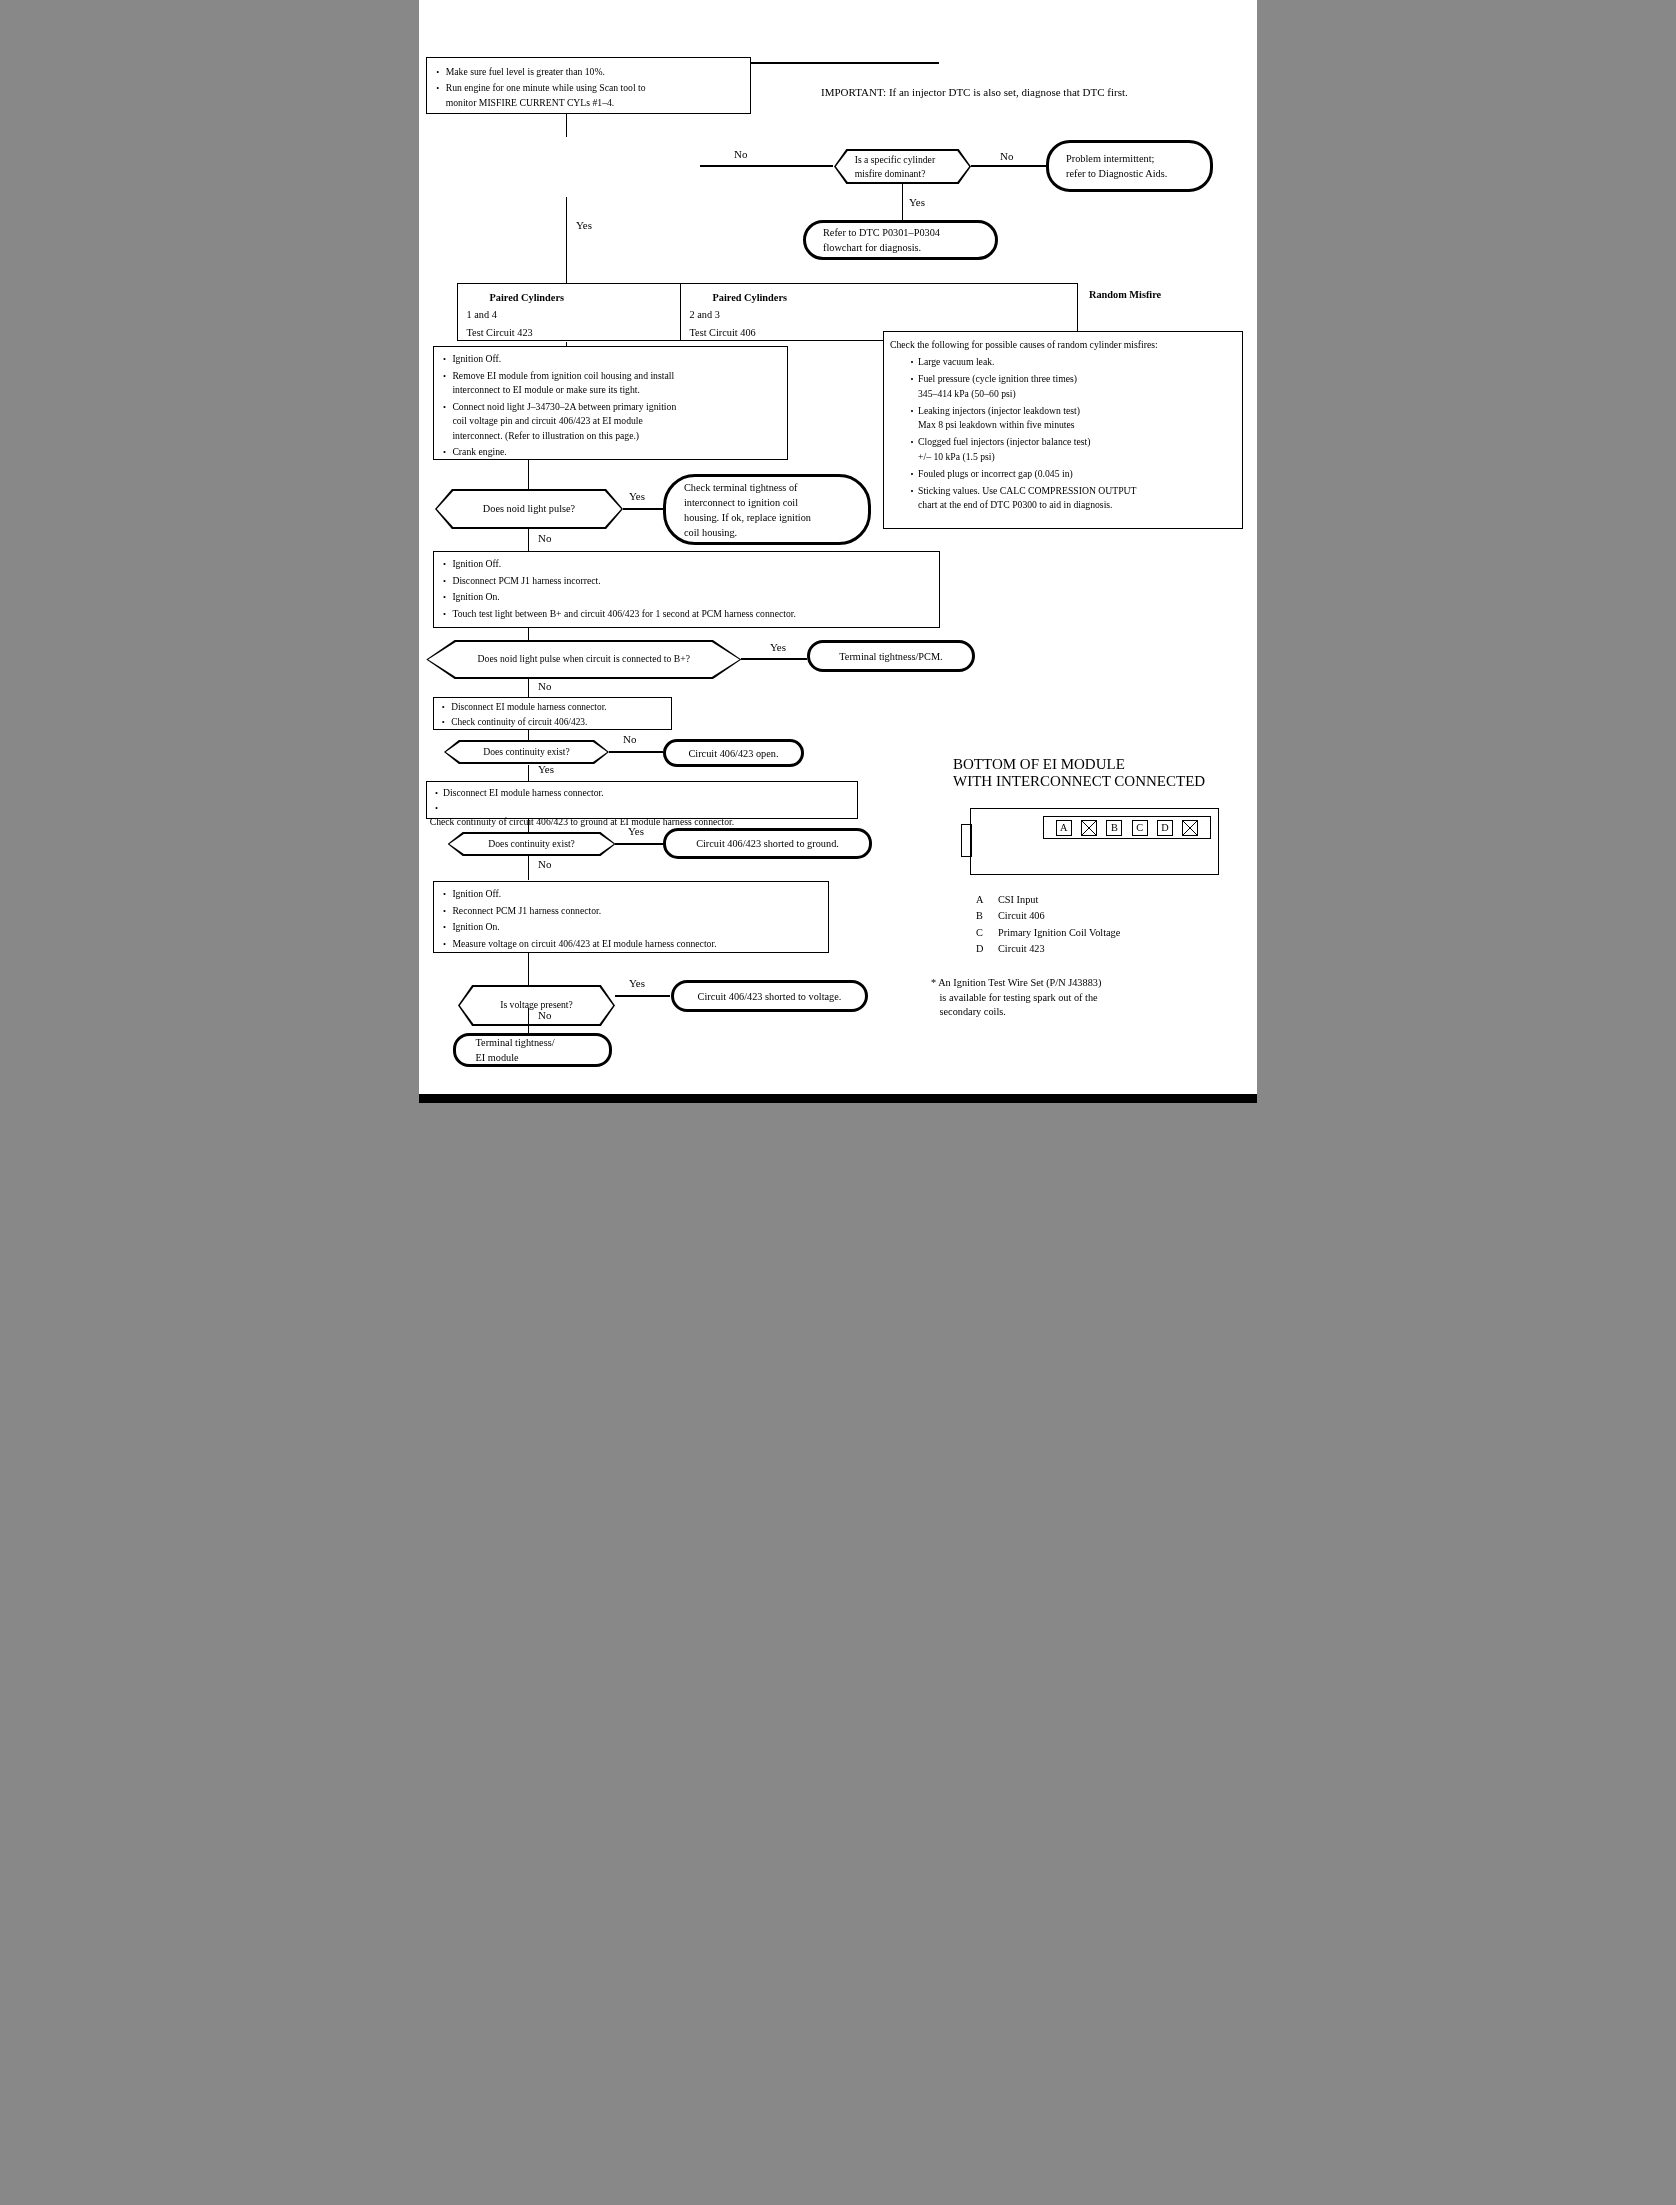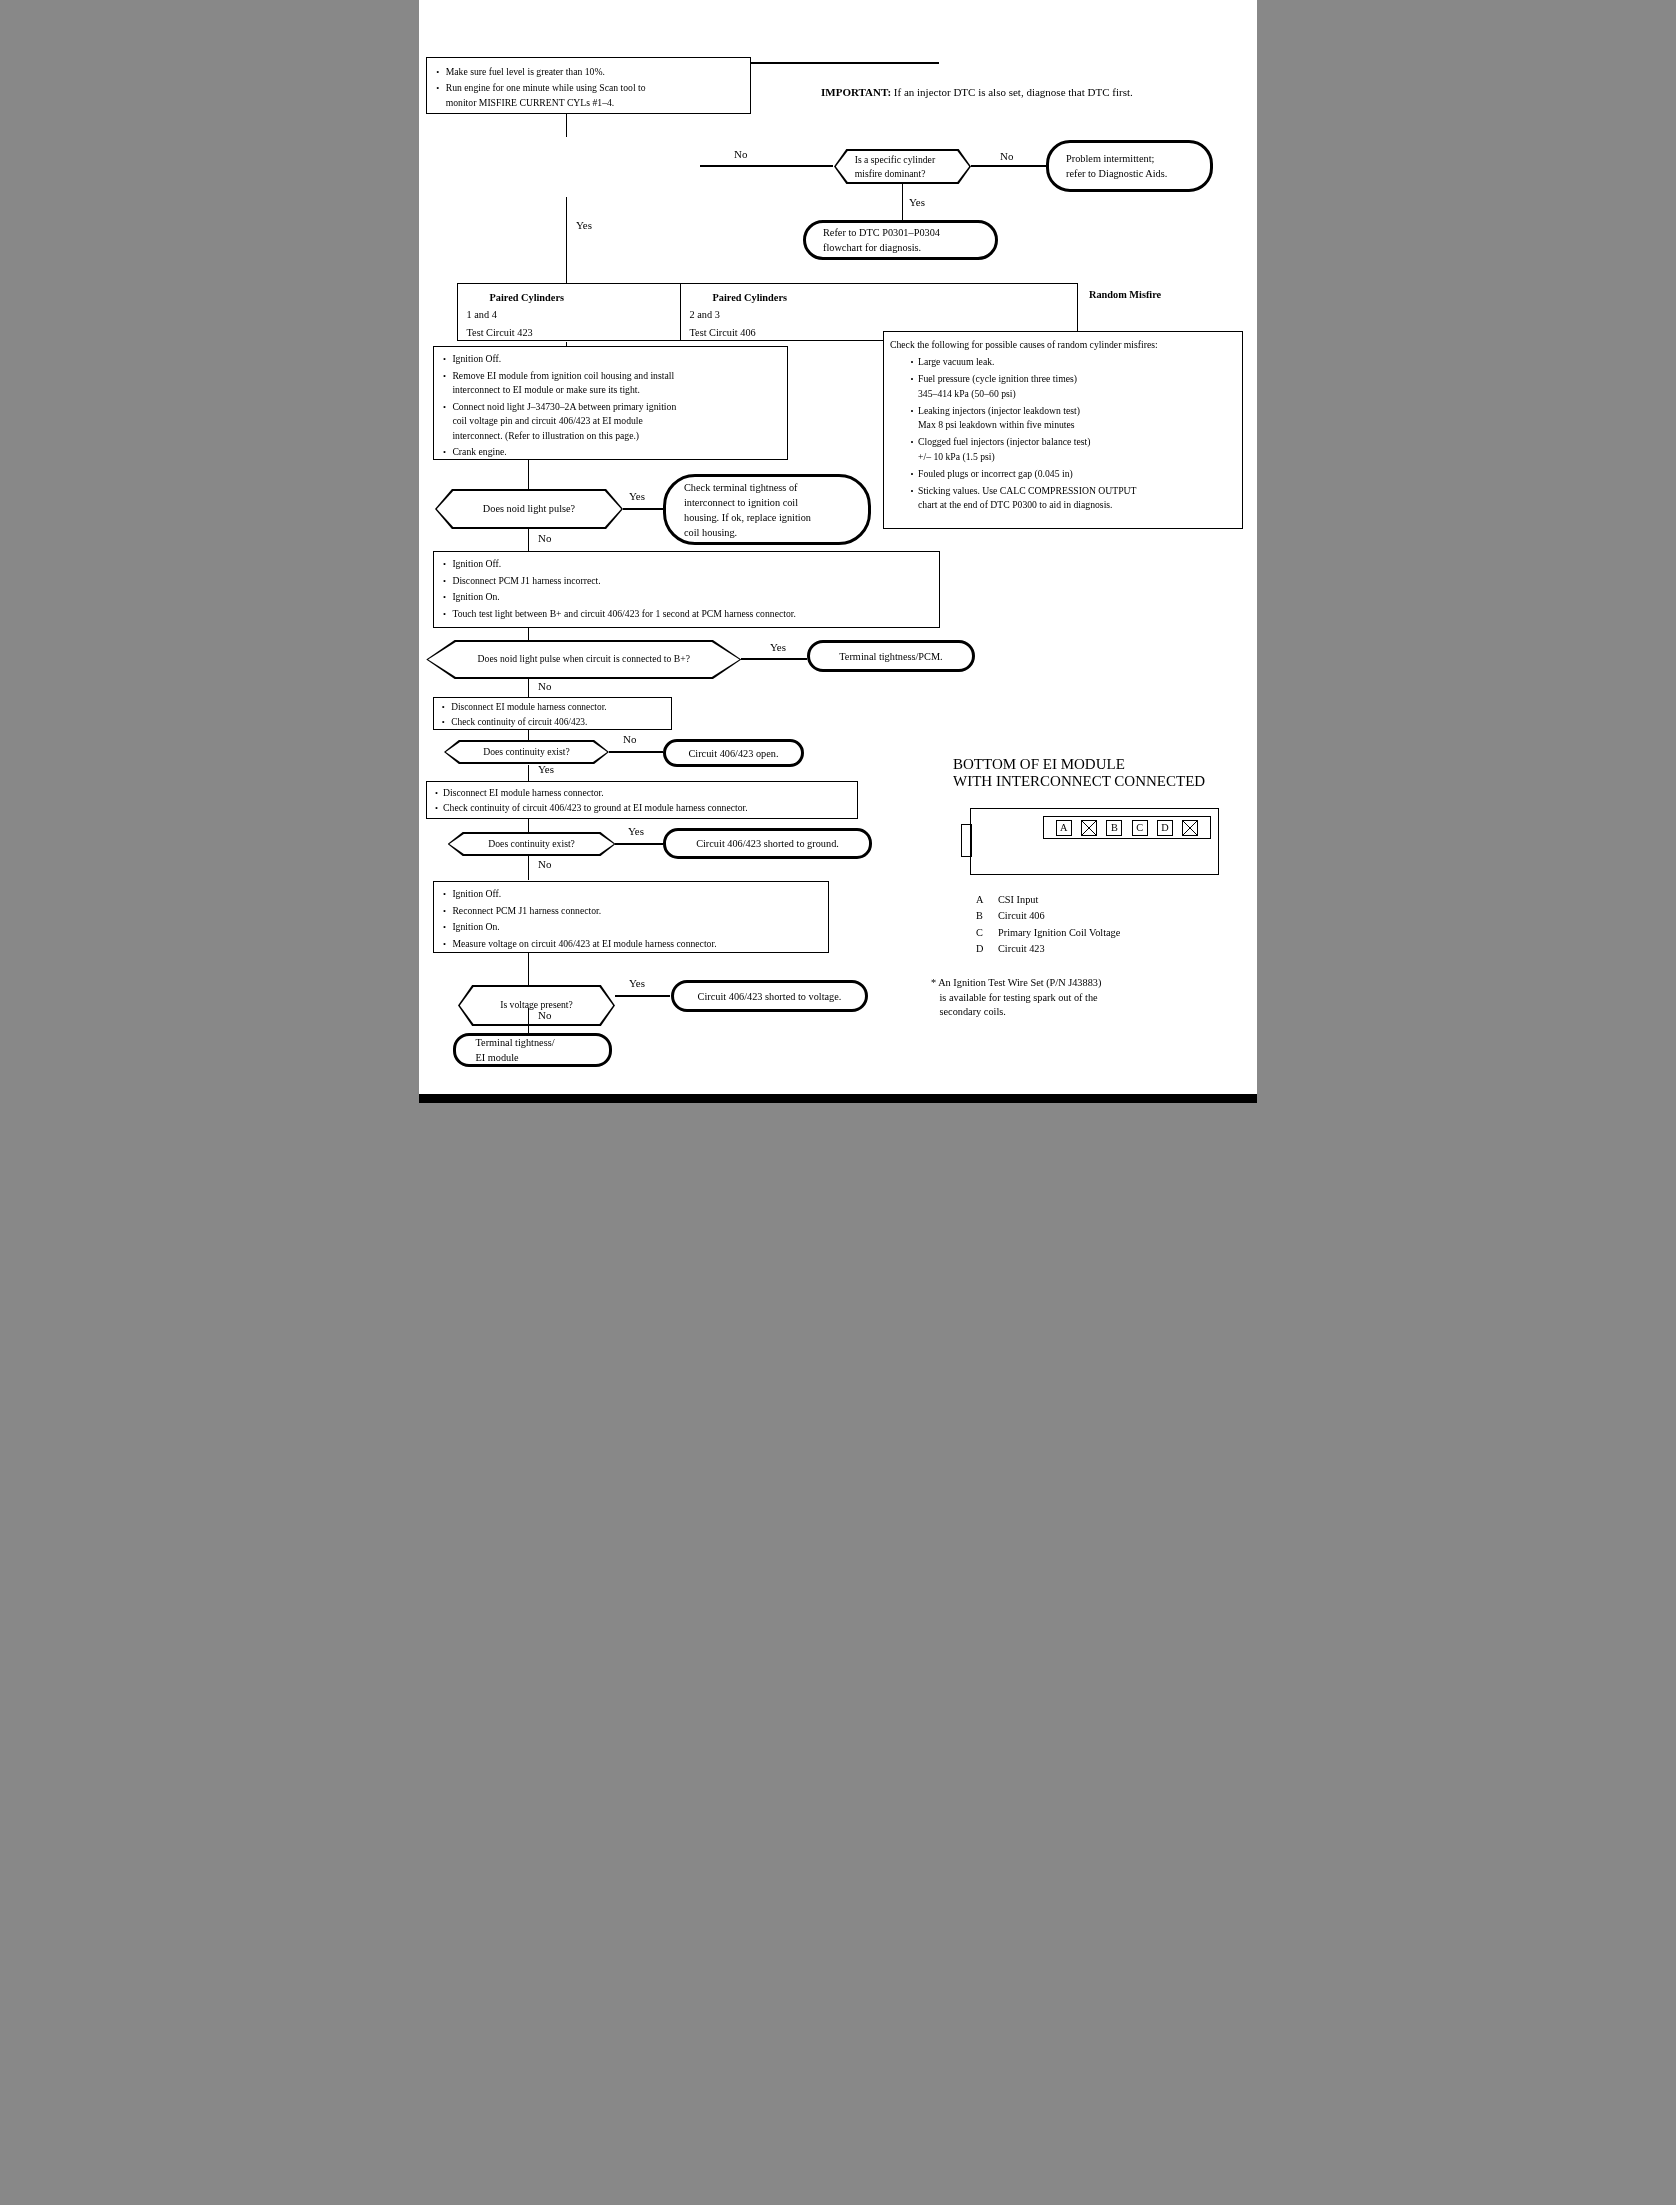--- a/index.html
+++ b/index.html
@@ -3,21 +3,21 @@
 <meta charset="utf-8">
 <style>
   html,body{margin:0;padding:0;background:#888;}
   #page{position:relative;width:838px;height:1103px;background:#ffffff;margin:0 auto;
         font-family:"Liberation Serif", serif;color:#000;overflow:hidden;}
   .title{position:absolute;left:0;right:0;top:36px;text-align:center;
          font-family:"Liberation Mono", monospace;font-weight:700;font-size:25.5px;
          letter-spacing:1.2px;white-space:nowrap;}
   .title-underline{position:absolute;left:242px;top:62px;width:278px;height:1.8px;background:#000;}
   .important{position:absolute;left:402px;top:86px;width:389px;font-size:11px;}
-  .important b{font-weight:700;}
+  .important b{font-weight:400;}
   
   .box{position:absolute;background:#fff;border:1.8px solid #000;box-sizing:border-box;}
   .box--thin{border-width:1.2px;}
   
   .brow{display:flex;margin-top:1.8px;}
   .bdot{width:16px;text-align:center;font-size:8.5px;line-height:14.6px;flex:none;}
   .bdot::before{content:"•";}
   .btxt{flex:1;font-size:9.7px;line-height:14.6px;white-space:pre-line;}
   .tight .bdot{line-height:14px;}
   .tight .btxt{font-size:9.4px;line-height:14px;}
@@ -261,21 +261,21 @@
   <div class="oval" style="left:244px;top:739px;width:141px;height:28px;border-radius:14px;">Circuit 406/423 open.</div>
 
   <div class="vline" style="left:109px;top:765px;height:16.4px;"></div>
   <div class="lbl" style="left:119px;top:763px;">Yes</div>
 
   <div class="box" style="left:7.3px;top:781px;width:432px;height:38px;padding:3px 2.4px 0 2.4px;">
     <div class="brow" style="margin-top:0.6px;">
         <span class="bdot" style="width:13.4px;"></span>
         <span class="btxt">Disconnect EI module harness connector.</span>
       </div>
-    <div class="brow" style="margin-top:0.6px;">
+    <div class="brow" style="margin-top:0.6px;flex-direction:column;">
         <span class="bdot" style="width:13.4px;"></span>
         <span class="btxt">Check continuity of circuit 406/423 to ground at EI module harness connector.</span>
       </div>
   </div>
 
   <div class="vline" style="left:109px;top:819px;height:13.4px;"></div>
 
   <div class="hex" style="left:28.6px;top:832px;width:168px;height:24px;">
     <div class="hex-outer"></div>
     <div class="hex-inner"></div>

